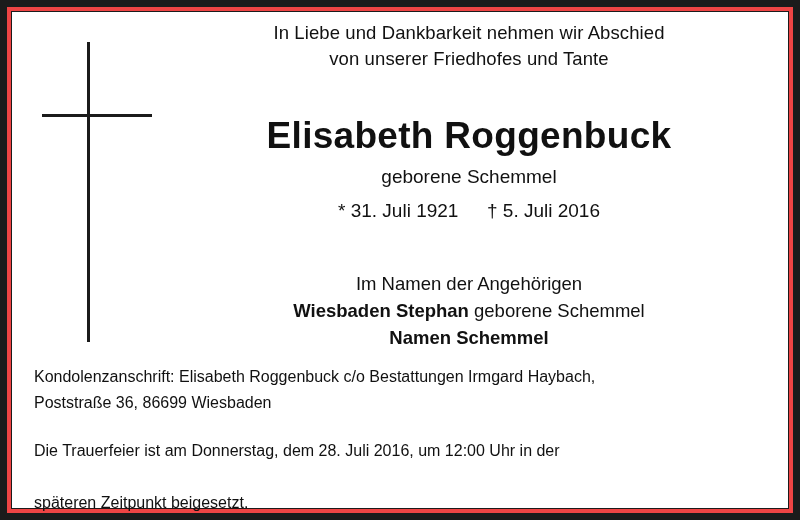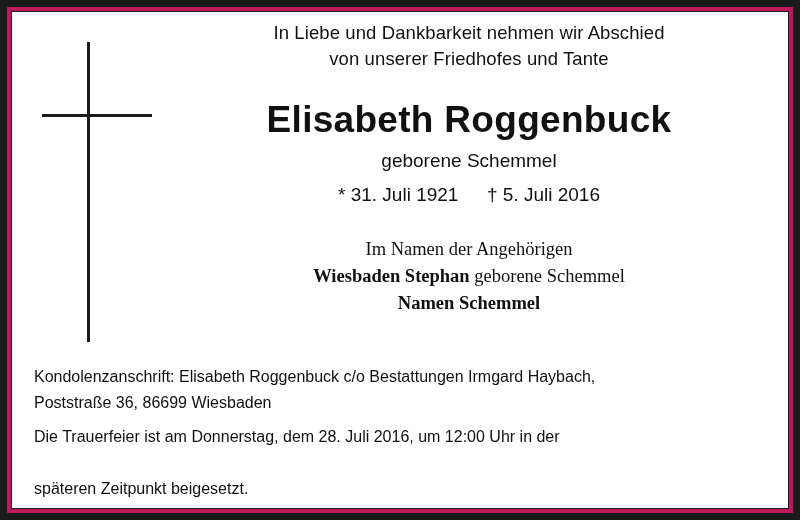--- a/index.html
+++ b/index.html
@@ -9,21 +9,21 @@
   }
   body {
     font-family: "Liberation Sans", sans-serif;
     color: #111111;
   }
   .page {
     position: relative;
     width: 800px;
     height: 520px;
     box-sizing: border-box;
-    background: #be185d;
+    background: #ef4444;
     overflow: hidden;
   }
   
   .frame-outer {
     position: absolute;
     left: 0;
     top: 0;
     width: 800px;
     height: 520px;
     box-sizing: border-box;
@@ -78,63 +78,62 @@
     top: 8px;
     width: 614px;
     text-align: center;
   }
   .intro {
     font-size: 18.5px;
     line-height: 26px;
     letter-spacing: 0.1px;
   }
   .name {
-    margin-top: 26px;
+    margin-top: 42px;
     font-size: 37px;
     font-weight: bold;
     letter-spacing: 0.3px;
     line-height: 44px;
   }
   .maiden {
     margin-top: 6px;
     font-size: 19px;
     line-height: 26px;
   }
   .dates {
     margin-top: 8px;
     font-size: 19px;
     line-height: 26px;
   }
   .dates .gap {
     display: inline-block;
     width: 18px;
   }
   .family {
-    margin-top: 28px;
+    margin-top: 46px;
     font-size: 18.5px;
     line-height: 27px;
-    font-family: Liberation Serif, serif;
   }
   .family .strong {
     font-weight: bold;
   }
   
   .lower {
     position: absolute;
     left: 22px;
     top: 352px;
     width: 740px;
   }
   .lower p {
     margin: 0;
     font-size: 16px;
     line-height: 26px;
   }
   .lower .para-2 {
-    margin-top: 8px;
+    margin-top: 22px;
   }
 </style>
 </head>
 <body>
 
 <div class="page">
 
   <div class="frame-outer"></div>
   <div class="frame-inner"></div>
 

